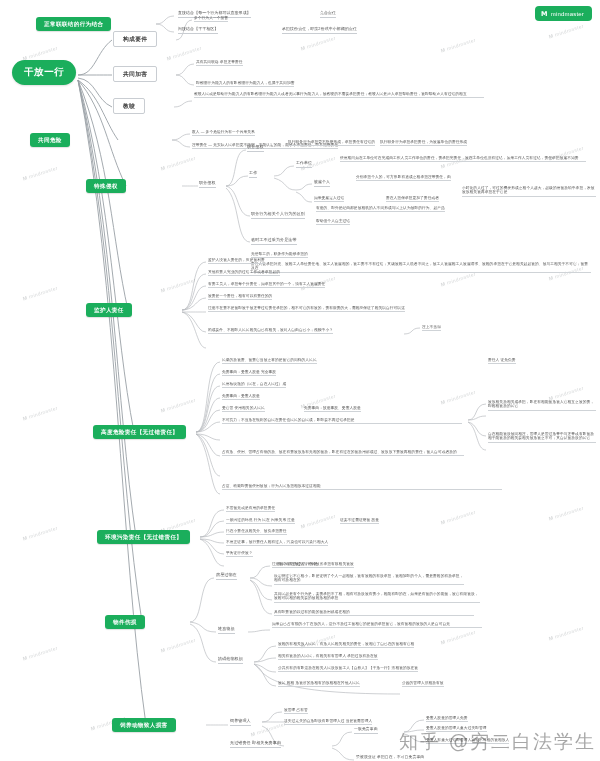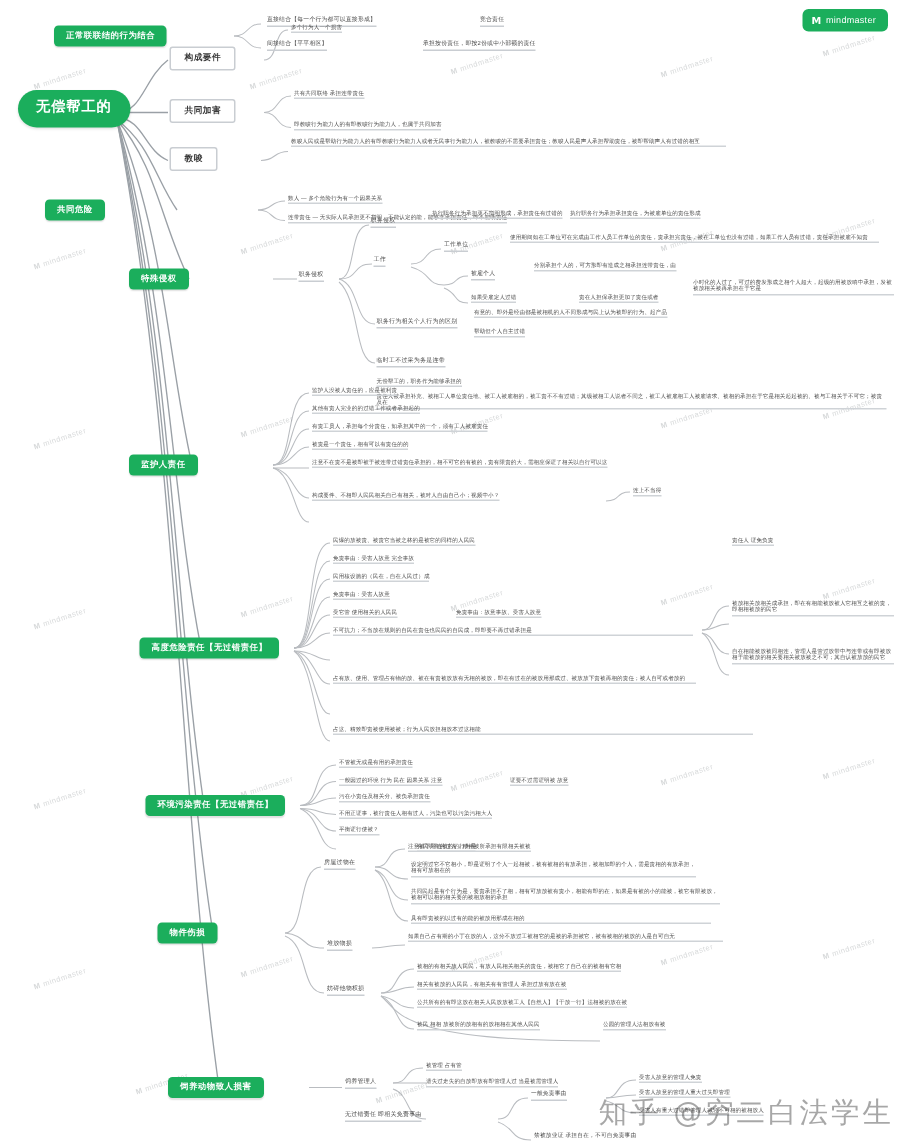--- a/index.html
+++ b/index.html
@@ -195,21 +195,21 @@
       <div class="wm" style="left: 90px; top: 720px;"><b>M</b> mindmaster</div>
       <div class="wm" style="left: 250px; top: 726px;"><b>M</b> mindmaster</div>
     </div>
 
   <div class="node sect" style="left:36px;top:17px;">正常联联结的行为结合</div>
   <div class="node lvl" style="left:178px;top:11px;font-size:3.9px;">直接结合【每一个行为都可以直接形成】</div>
   <div class="node lvl" style="left:320px;top:11px;font-size:3.9px;">竞合责任</div>
   <div class="node lvl" style="left:178px;top:27px;font-size:3.9px;">间接结合【平平相区】</div>
   <div class="node lvl" style="left:282px;top:27px;font-size:3.9px;">承担按份责任，即按2份或中小部额的责任</div>
 
-  <div class="node root" style="left:12px;top:60px;">无偿帮工的</div>
+  <div class="node root" style="left:12px;top:60px;">干放一行</div>
 
   <div class="node boxed" style="left:113px;top:31px;">构成要件</div>
   <div class="node leaf" style="left:194px;top:16px;">多个行为人一个损害</div>
 
   <div class="node boxed" style="left:113px;top:66px;">共同加害</div>
   <div class="node leaf" style="left:196px;top:60px;">共有共同联络 承担连带责任</div>
   <div class="node leaf" style="left:196px;top:81px;">即教唆行为能力人的有即教唆行为能力人，也属于共同加害</div>
 
   <div class="node boxed" style="left:113px;top:98px;">教唆</div>
   <div class="node leaf" style="left:194px;top:92px;width:290px;white-space:normal;">教唆人民或是帮助行为能力人的有即教唆行为能力人或者无民事行为能力人，被教唆的不需要承担责任；教唆人民是声人承担帮助责任，被即帮助声人有过错的相互</div>

